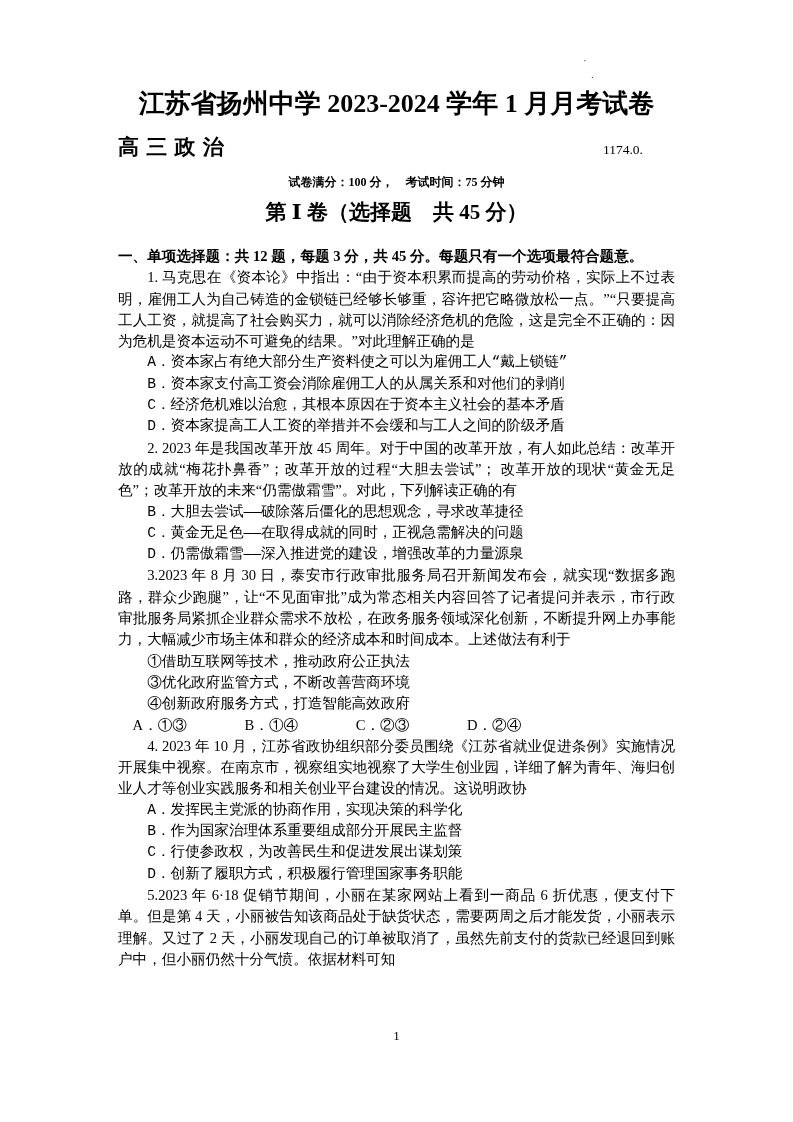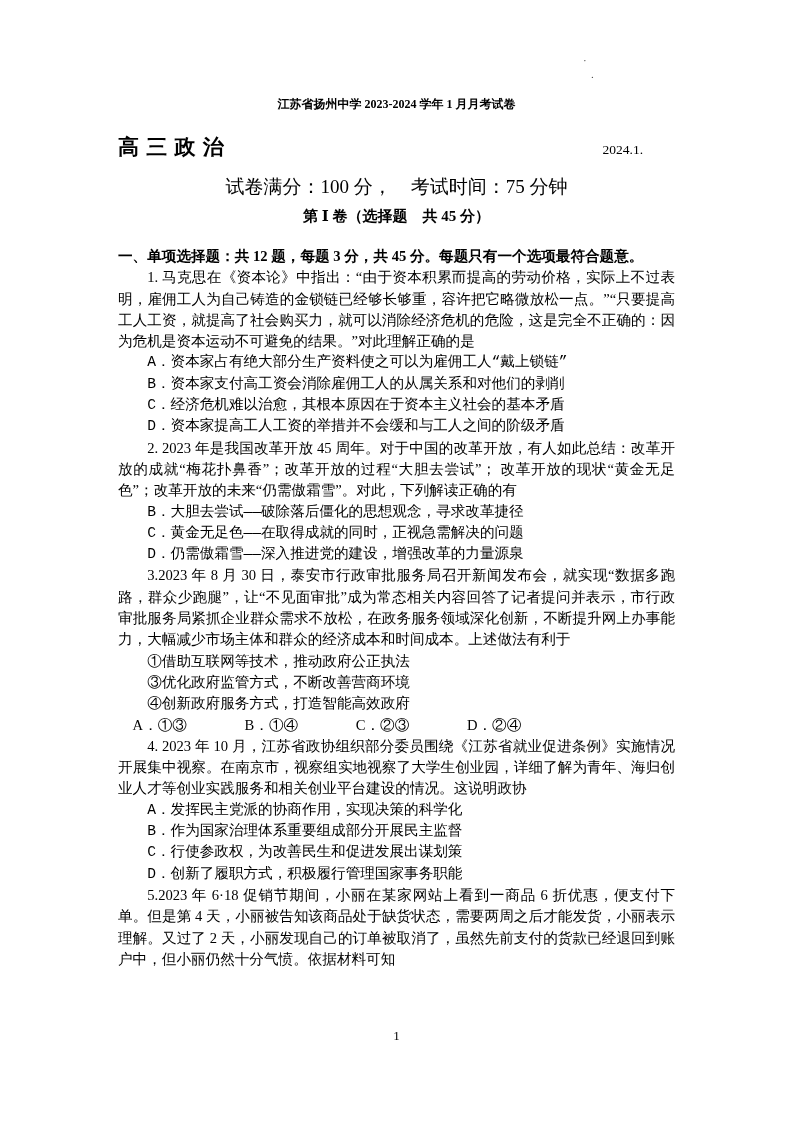--- a/index.html
+++ b/index.html
@@ -9,28 +9,28 @@
     position: relative; overflow: hidden;
     color: #000;
     font-family: "Liberation Serif", "DejaVu Serif", serif;
   }
   .sheet { position: absolute; inset: 0; padding: 92px 118px 0 118px; }
 
   .corner-mark { position: absolute; font-size: 11px; color: #444; line-height: 1; }
   #mark1 { left: 583px; top: 55px; }
   #mark2 { left: 591px; top: 69px; }
 
-  .title { font-size: 12px; font-weight: bold; text-align: center; line-height: 24px; }
+  .title { font-size: 26px; font-weight: bold; text-align: center; line-height: 24px; }
 
   .subject-row { position: relative; text-align: left; margin-top: 18px; height: 27px; }
   .subject { font-size: 21px; font-weight: bold; letter-spacing: 1px; line-height: 27px; }
   .date { position: absolute; right: 32px; top: 8px; font-size: 13.5px; font-weight: normal; }
 
-  .exam-info   { margin-top: 13px; text-align: center; font-size: 19px; font-weight: normal; }
-  .volume-title{ margin-top: 7px;  text-align: center; font-size: 15px; font-weight: bold; }
+  .exam-info   { margin-top: 13px; text-align: center; font-size: 12px; font-weight: bold; }
+  .volume-title{ margin-top: 7px;  text-align: center; font-size: 21px; font-weight: bold; }
 
   .instruction { margin-top: 20px; font-size: 14.6px; font-weight: bold; line-height: 21.3px; }
 
   .qtext { font-size: 14.6px; line-height: 21.3px; text-align: justify; }
   .stem { text-indent: 2em; }
   .option  { padding-left: 2em; font-family: Liberation Mono, monospace; }
   .subitem { padding-left: 2em; }
   .choice-row { padding-left: 1em; }
   .choice-row .choice { display: inline-block; margin-right: 54px; }
   .choice-row .choice:last-child { margin-right: 11px; }
@@ -42,21 +42,21 @@
 
 <div class="sheet">
 
   <span class="corner-mark" id="mark1">·</span>
   <span class="corner-mark" id="mark2">.</span>
 
   <h1 class="title">江苏省扬州中学 2023-2024 学年 1 月月考试卷</h1>
 
   <div class="subject-row">
     <span class="subject">高 三 政 治</span>
-    <span class="date">2024.1.</span>
+    <span class="date">1174.0.</span>
   </div>
 
   <p class="exam-info">试卷满分：100 分，　考试时间：75 分钟</p>
   <p class="volume-title">第 Ⅰ 卷（选择题　共 45 分）</p>
 
   <p class="instruction">一、单项选择题：共 12 题，每题 3 分，共 45 分。每题只有一个选项最符合题意。</p>
 
   <div class="question">
     <p class="qtext stem">1. 马克思在《资本论》中指出：“由于资本积累而提高的劳动价格，实际上不过表明，雇佣工人为自己铸造的金锁链已经够长够重，容许把它略微放松一点。”“只要提高工人工资，就提高了社会购买力，就可以消除经济危机的危险，这是完全不正确的：因为危机是资本运动不可避免的结果。”对此理解正确的是</p>
     <p class="qtext option">A．资本家占有绝大部分生产资料使之可以为雇佣工人“戴上锁链”</p>

